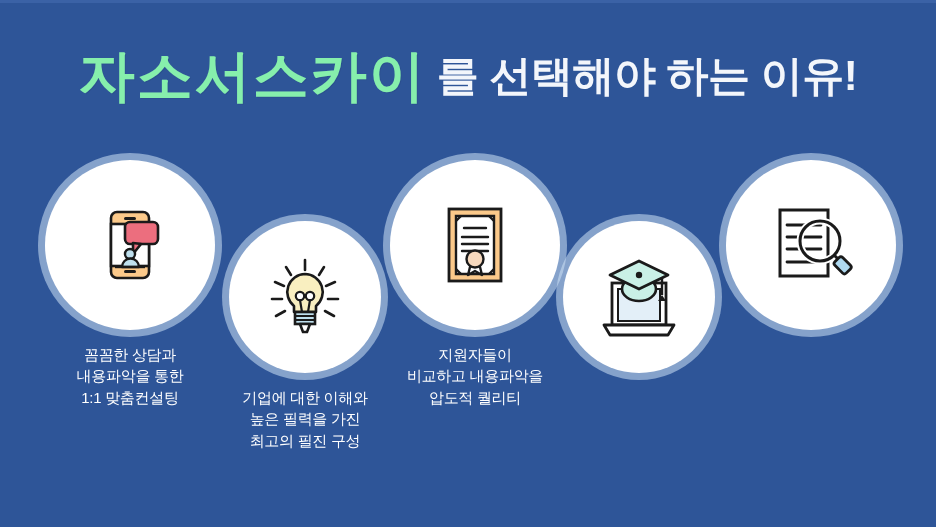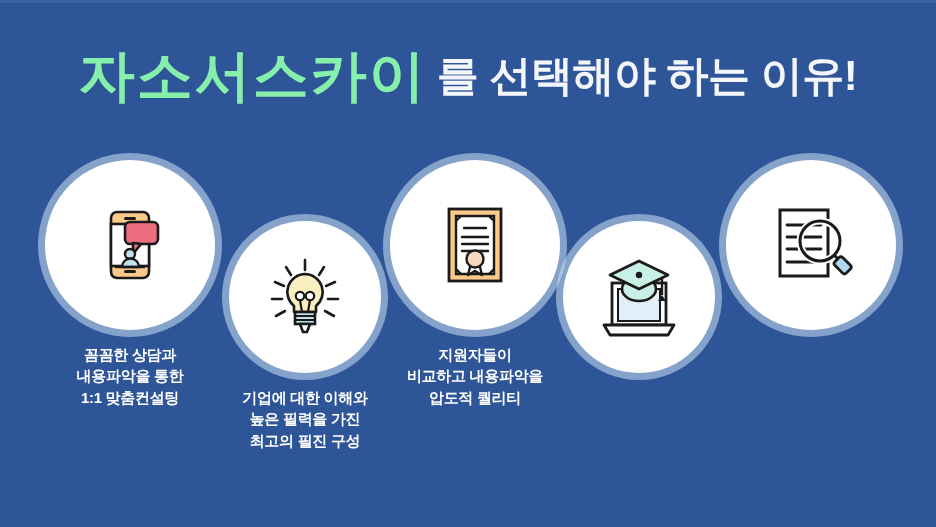--- a/index.html
+++ b/index.html
@@ -77,21 +77,21 @@
     display:flex;
     align-items:center;
     justify-content:center;
   }
   .bubble svg { display:block; }
 
   .caption {
     margin-top:14px;
     color:#FFFFFF;
     font-size:15px;
-    font-weight:bold;
+    font-weight:normal;
     line-height:1.42;
     letter-spacing:-0.3px;
     white-space:pre-line;
   }
   .feature.down .caption { }
 </style>
 </head>
 <body>
 
 <div id="slide">

